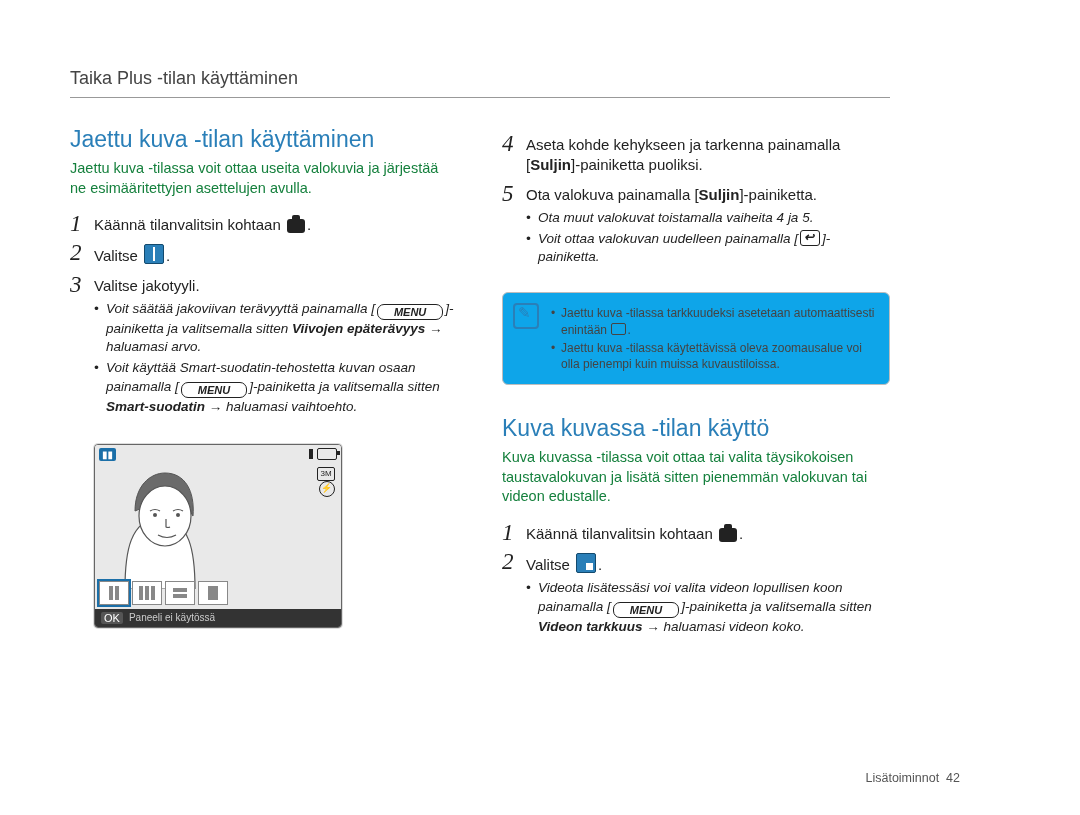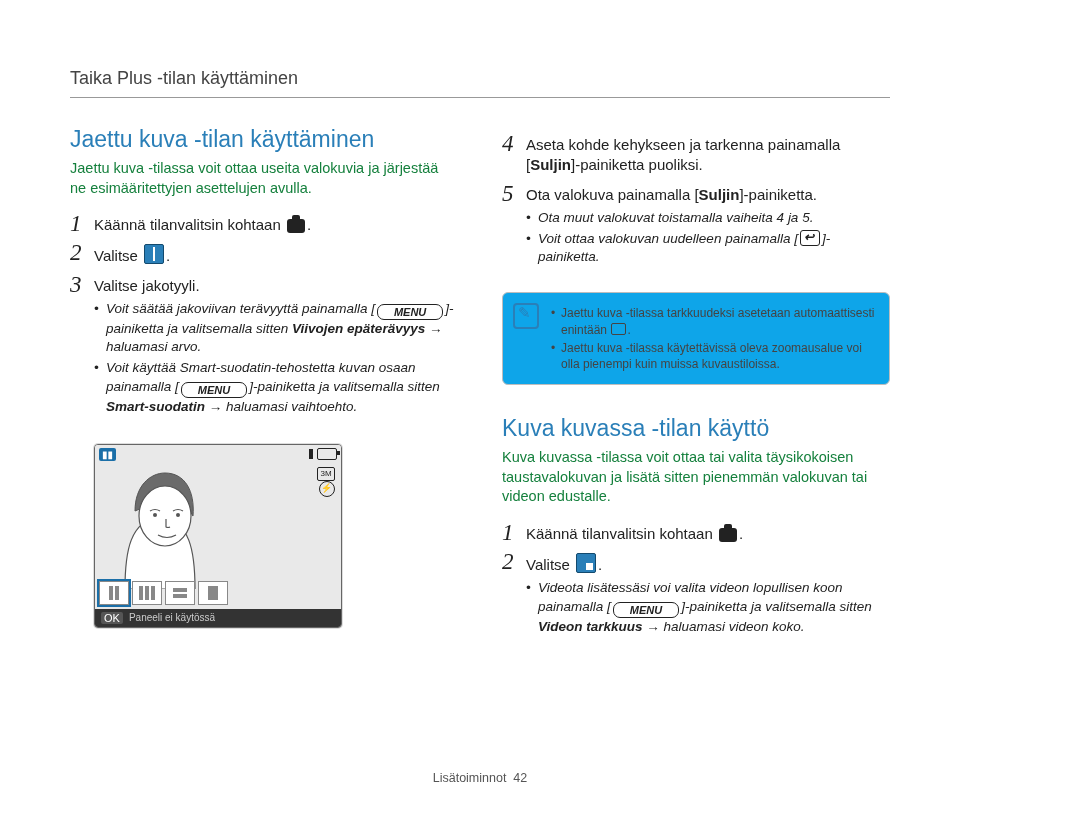--- a/index.html
+++ b/index.html
@@ -187,21 +187,21 @@
   .note-box li {
     list-style: none; font-size: 12px; color: #444; line-height: 1.35; position: relative; padding-left: 10px; margin: 2px 0;
   }
   .note-box li::before { content: "•"; position: absolute; left: 0; }
   .note-box .mini-box { display:inline-block; width:13px; height:10px; border:1.2px solid #444; border-radius:2px; vertical-align:-1px; margin:0 1px;}
 
   .footer {
     position: absolute;
     bottom: 30px;
     left: 0; right: 0;
-    text-align: center;
+    text-align: right;
     font-size: 12.5px;
     color: #555;
   }
 </style>
 </head>
 <body>
 
 <div class="page">
 
   <div class="header">Taika Plus -tilan käyttäminen</div>

